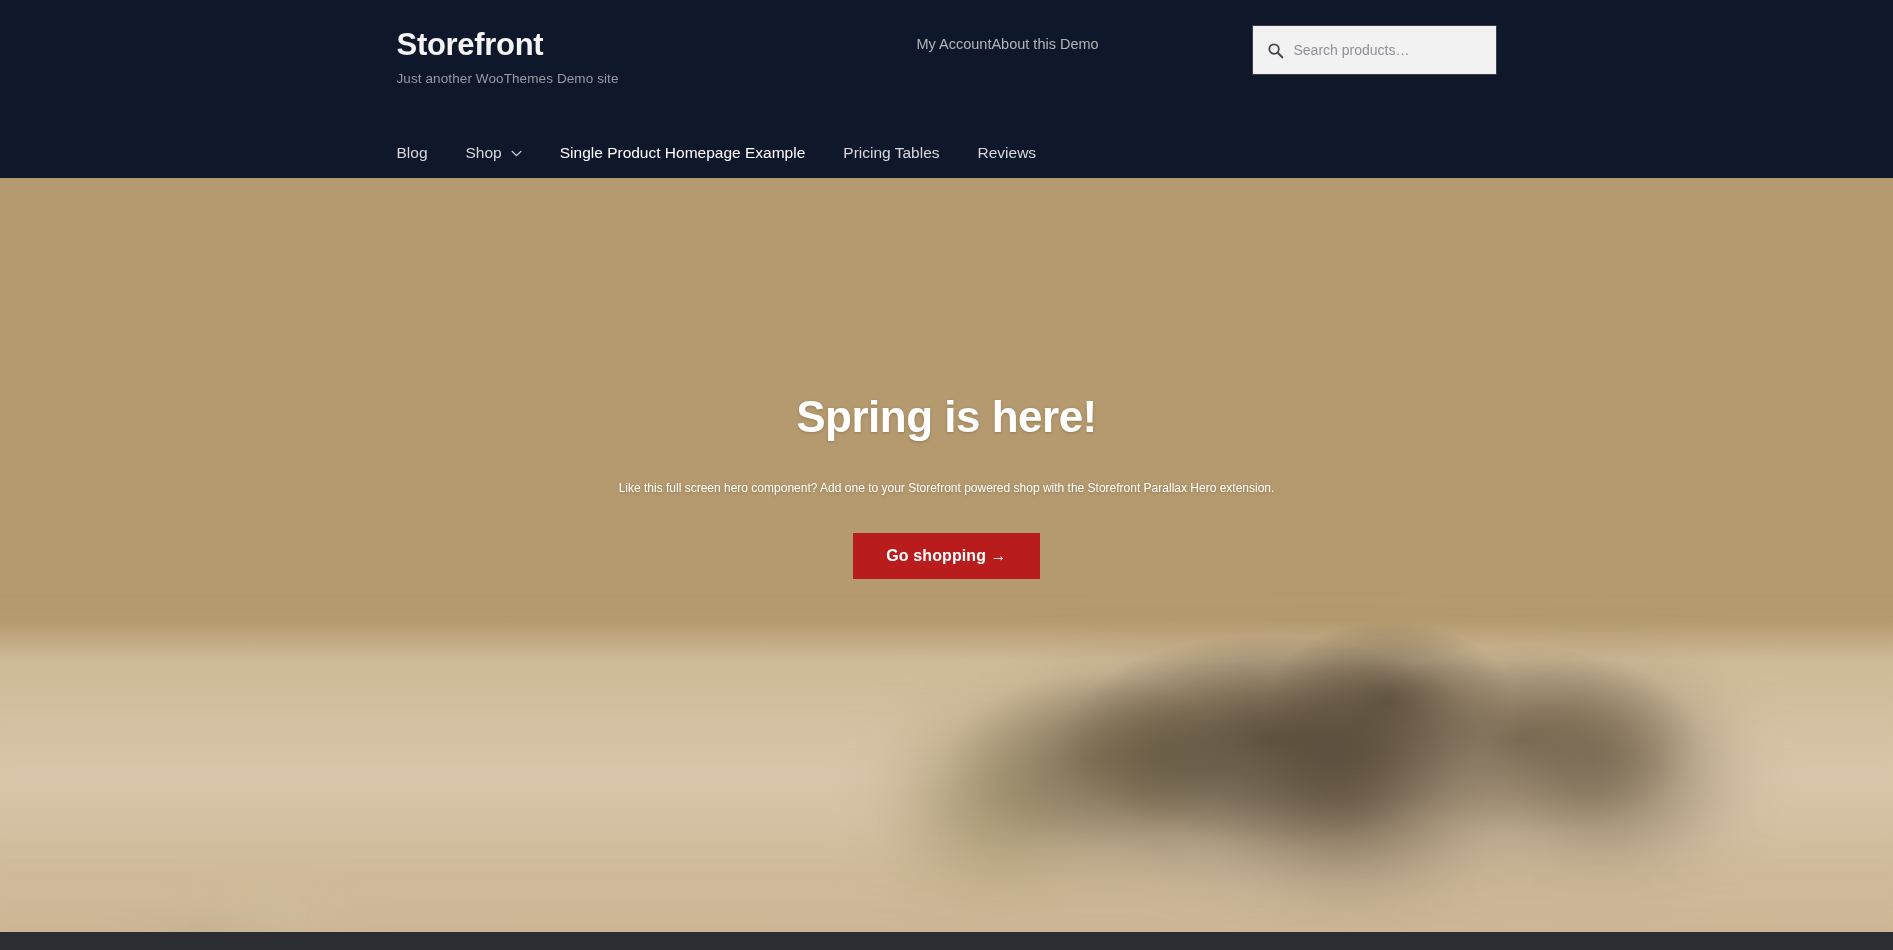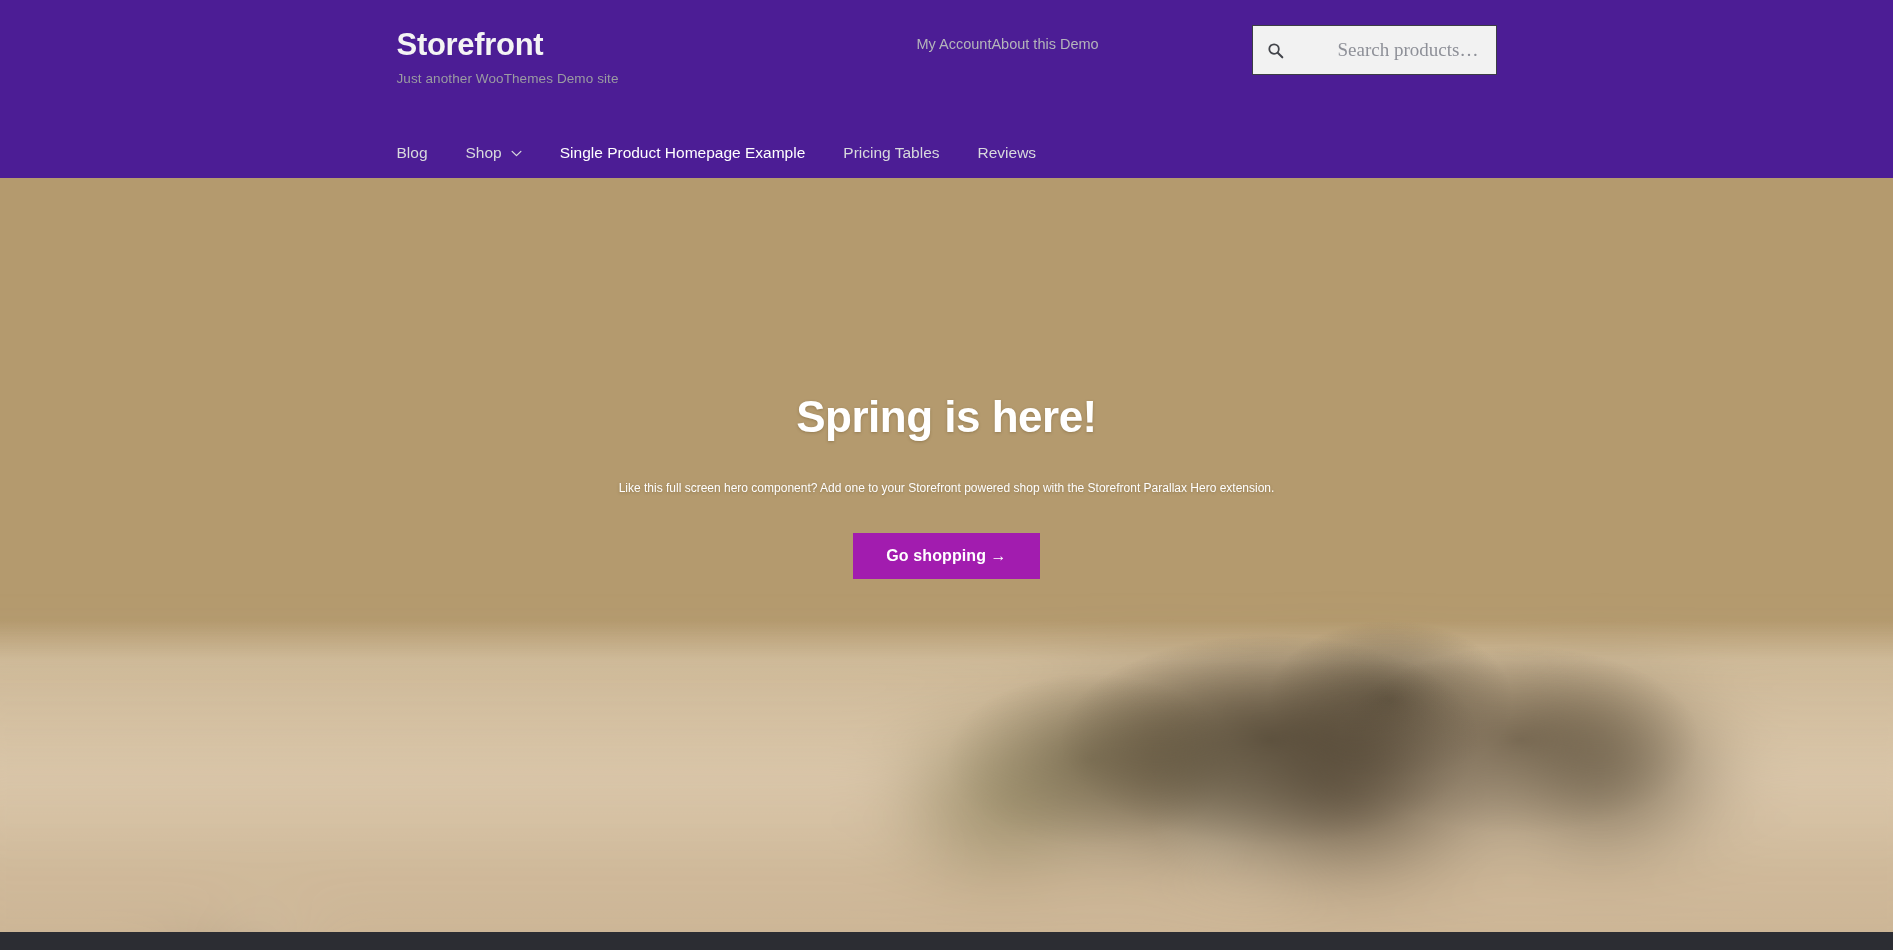--- a/index.html
+++ b/index.html
@@ -19,21 +19,21 @@
     height: 950px;
     overflow: hidden;
   }
 
   
   .site-header {
     position: relative;
     z-index: 20;
     width: 100%;
     height: 178px;
-    background: #4c1d95;
+    background: #0f172a;
     padding: 0;
   }
 
   .header-inner {
     position: relative;
     width: 1100px;
     margin: 0 auto;
     height: 100%;
   }
 
@@ -95,24 +95,23 @@
     flex: 0 0 auto;
     margin-right: 10px;
     display: block;
   }
 
   .search-input {
     flex: 1;
     border: none;
     outline: none;
     background: transparent;
-    font-family: Liberation Serif, serif;
-    font-size: 19px;
+    font-family: Liberation Sans, sans-serif;
+    font-size: 14px;
     color: #43454b;
-    margin-left: 44px;
   }
   .search-input::placeholder { color: #8e9098; }
 
   
   .main-nav-row {
     position: absolute;
     left: 0;
     right: 0;
     top: 118px;
     height: 46px;
@@ -294,21 +293,21 @@
     font-size: 12px;
     line-height: 1.6;
     color: #ffffff;
     text-shadow: 0 1px 3px rgba(90,70,30,0.35);
   }
 
   .hero-cta {
     display: inline-block;
     margin-top: 35px;
     padding: 14px 33px;
-    background: #a21caf;
+    background: #b91c1c;
     color: #ffffff;
     font-size: 16px;
     font-weight: bold;
     text-decoration: none;
     border: none;
     font-family: "Liberation Sans", sans-serif;
     cursor: pointer;
     letter-spacing: 0.1px;
   }
 </style>

